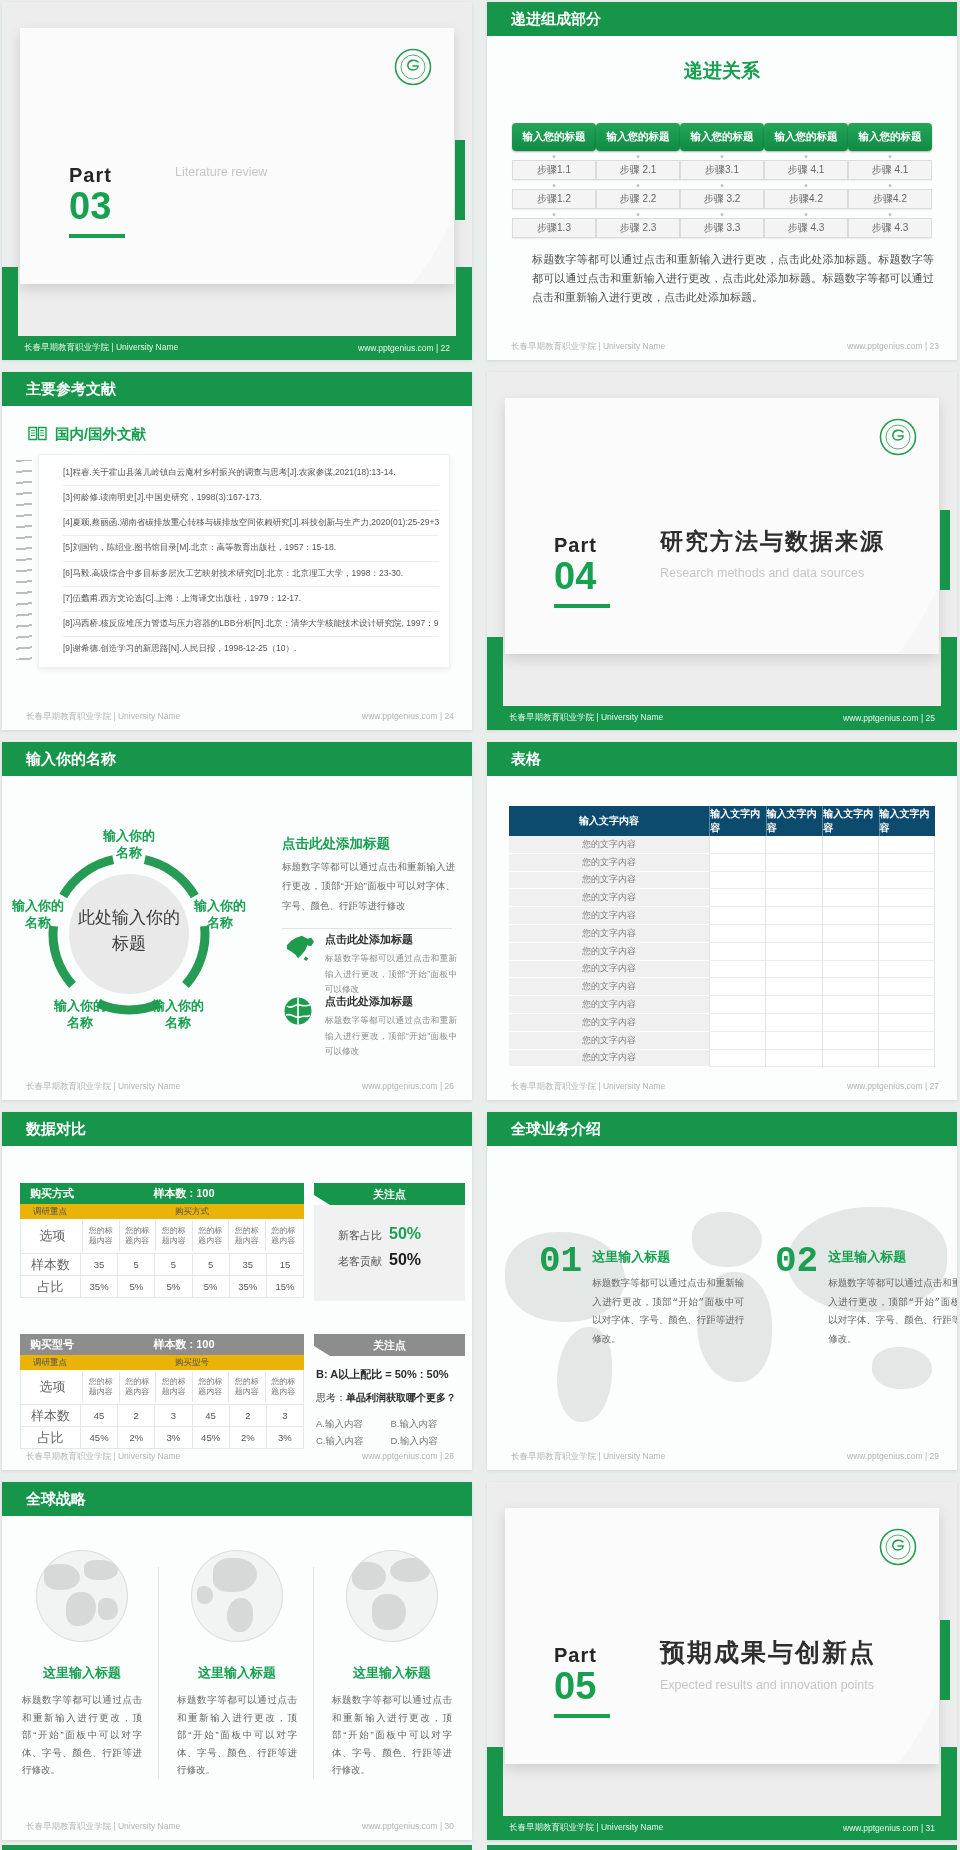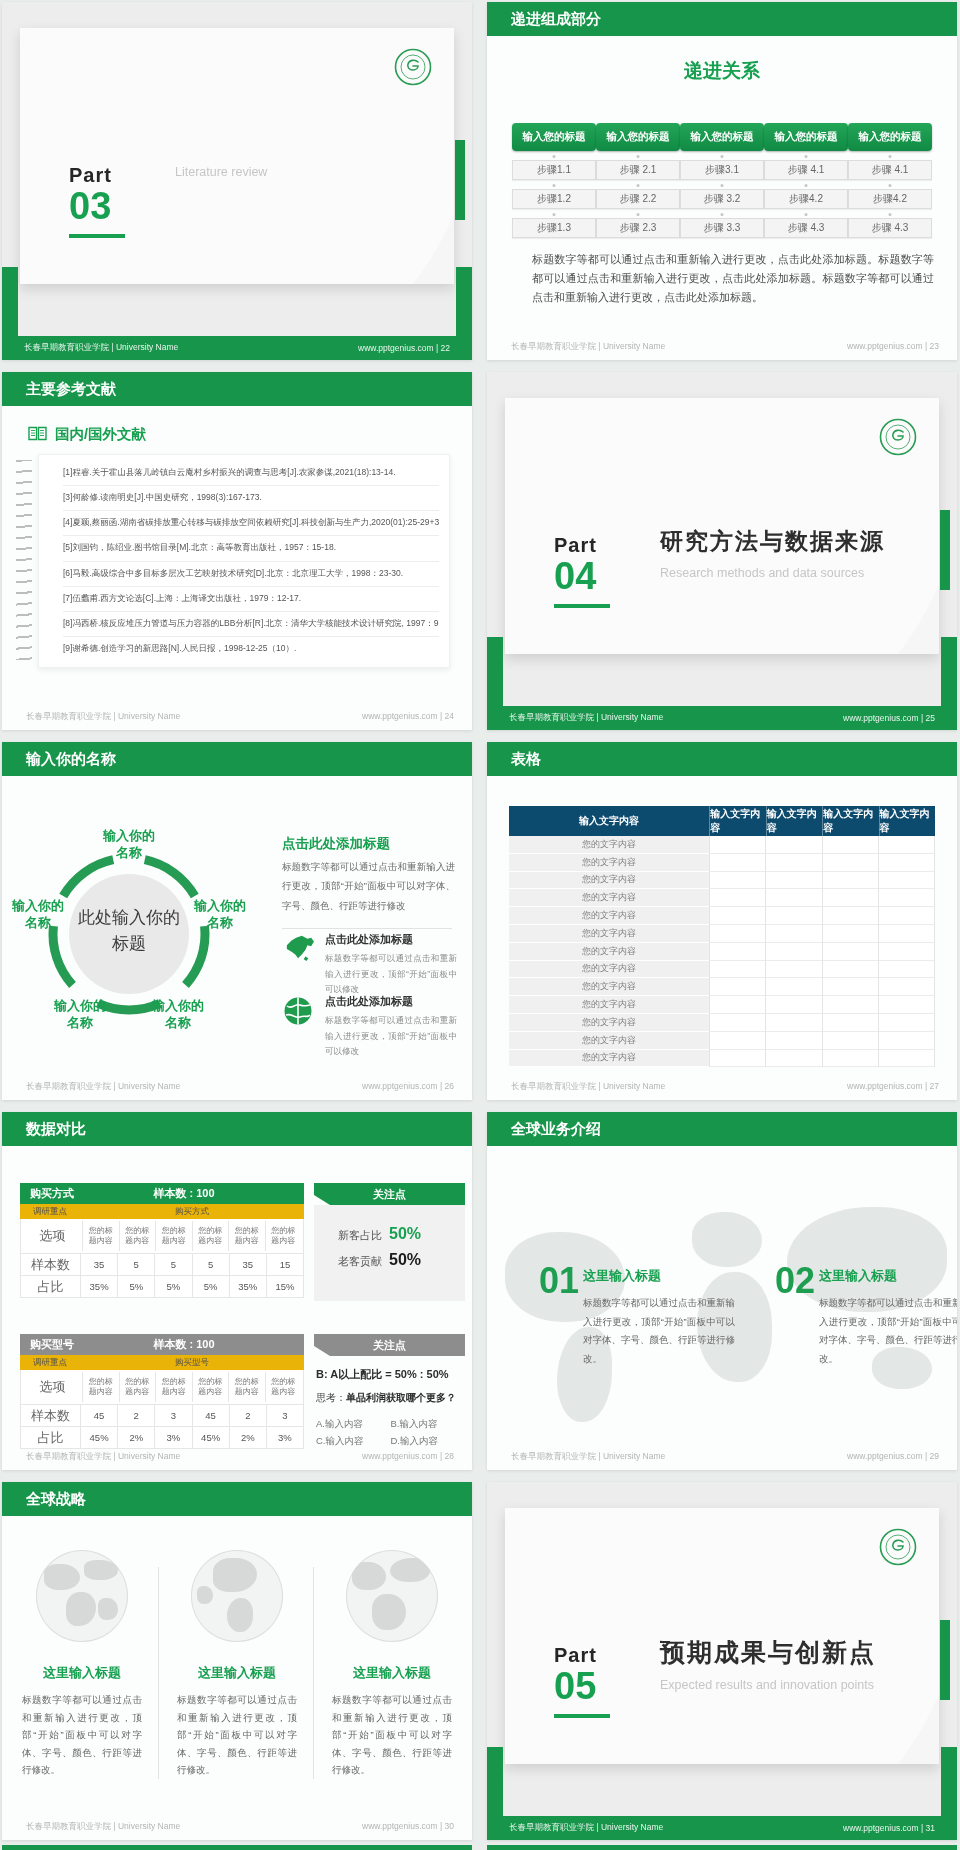--- a/index.html
+++ b/index.html
@@ -116,21 +116,21 @@
   .s28 .vg{color:#17a050;} .s28 .vk{color:#1c1c1c;}
   .s28 .b2body{padding:11px 0 0 2px;}
   .s28 .bl1{font-size:11px;font-weight:bold;color:#2b2b2b;}
   .s28 .bl2{margin-top:9px;font-size:10px;color:#444;}
   .s28 .bl2 b{color:#2b2b2b;}
   .s28 .blopts{margin-top:10px;font-size:9.5px;color:#777;line-height:1.8;display:flex;flex-wrap:wrap;}
   .s28 .blopts span{width:50%;}
 
   
   .s29 .blob{position:absolute;background:#e3e7e5;border-radius:45% 55% 50% 50%;}
-  .s29 .item{position:absolute;top:152px;width:200px;display:flex;gap:4px;}
+  .s29 .item{position:absolute;top:133px;width:200px;display:flex;gap:10px;font-family:Liberation Mono, monospace;}
   .s29 .it1{left:52px;} .s29 .it2{left:288px;}
   .s29 .num{font-size:36px;font-weight:bold;color:#1d9e50;line-height:0.95;}
   .s29 .ititle{font-size:13px;font-weight:bold;color:#17a050;padding-top:3px;}
   .s29 .itext{margin-top:9px;font-size:9.5px;color:#666;line-height:1.95;text-align:justify;width:152px;}
 
   
   .s30 .gcol{position:absolute;top:68px;width:128px;text-align:center;}
   .s30 .c1{left:16px;} .s30 .c2{left:171px;} .s30 .c3{left:326px;}
   .s30 .gicon{width:92px;height:92px;margin:0 auto;border-radius:50%;background:#f2f3f3;
        box-shadow:inset 0 0 0 1px #dcdfde;position:relative;overflow:hidden;}

